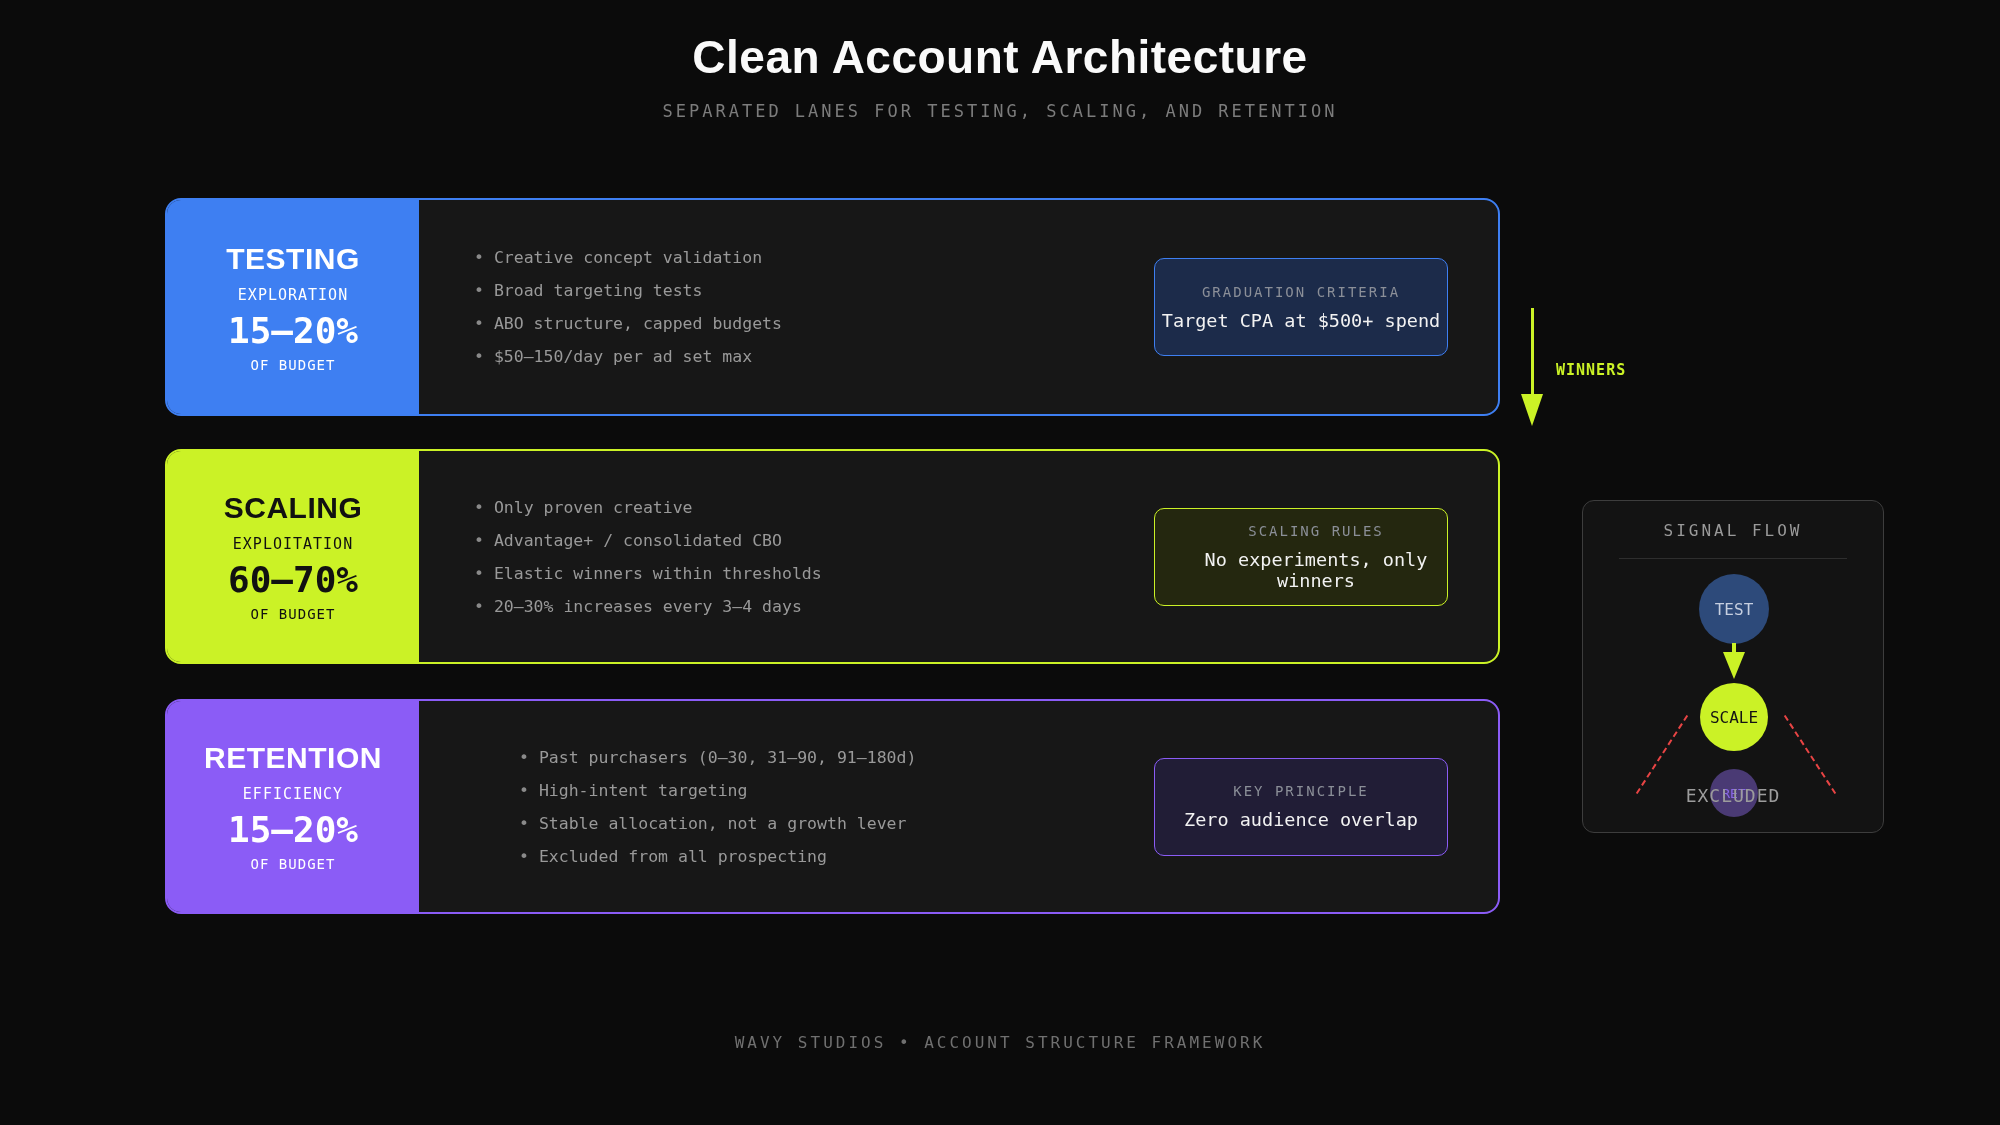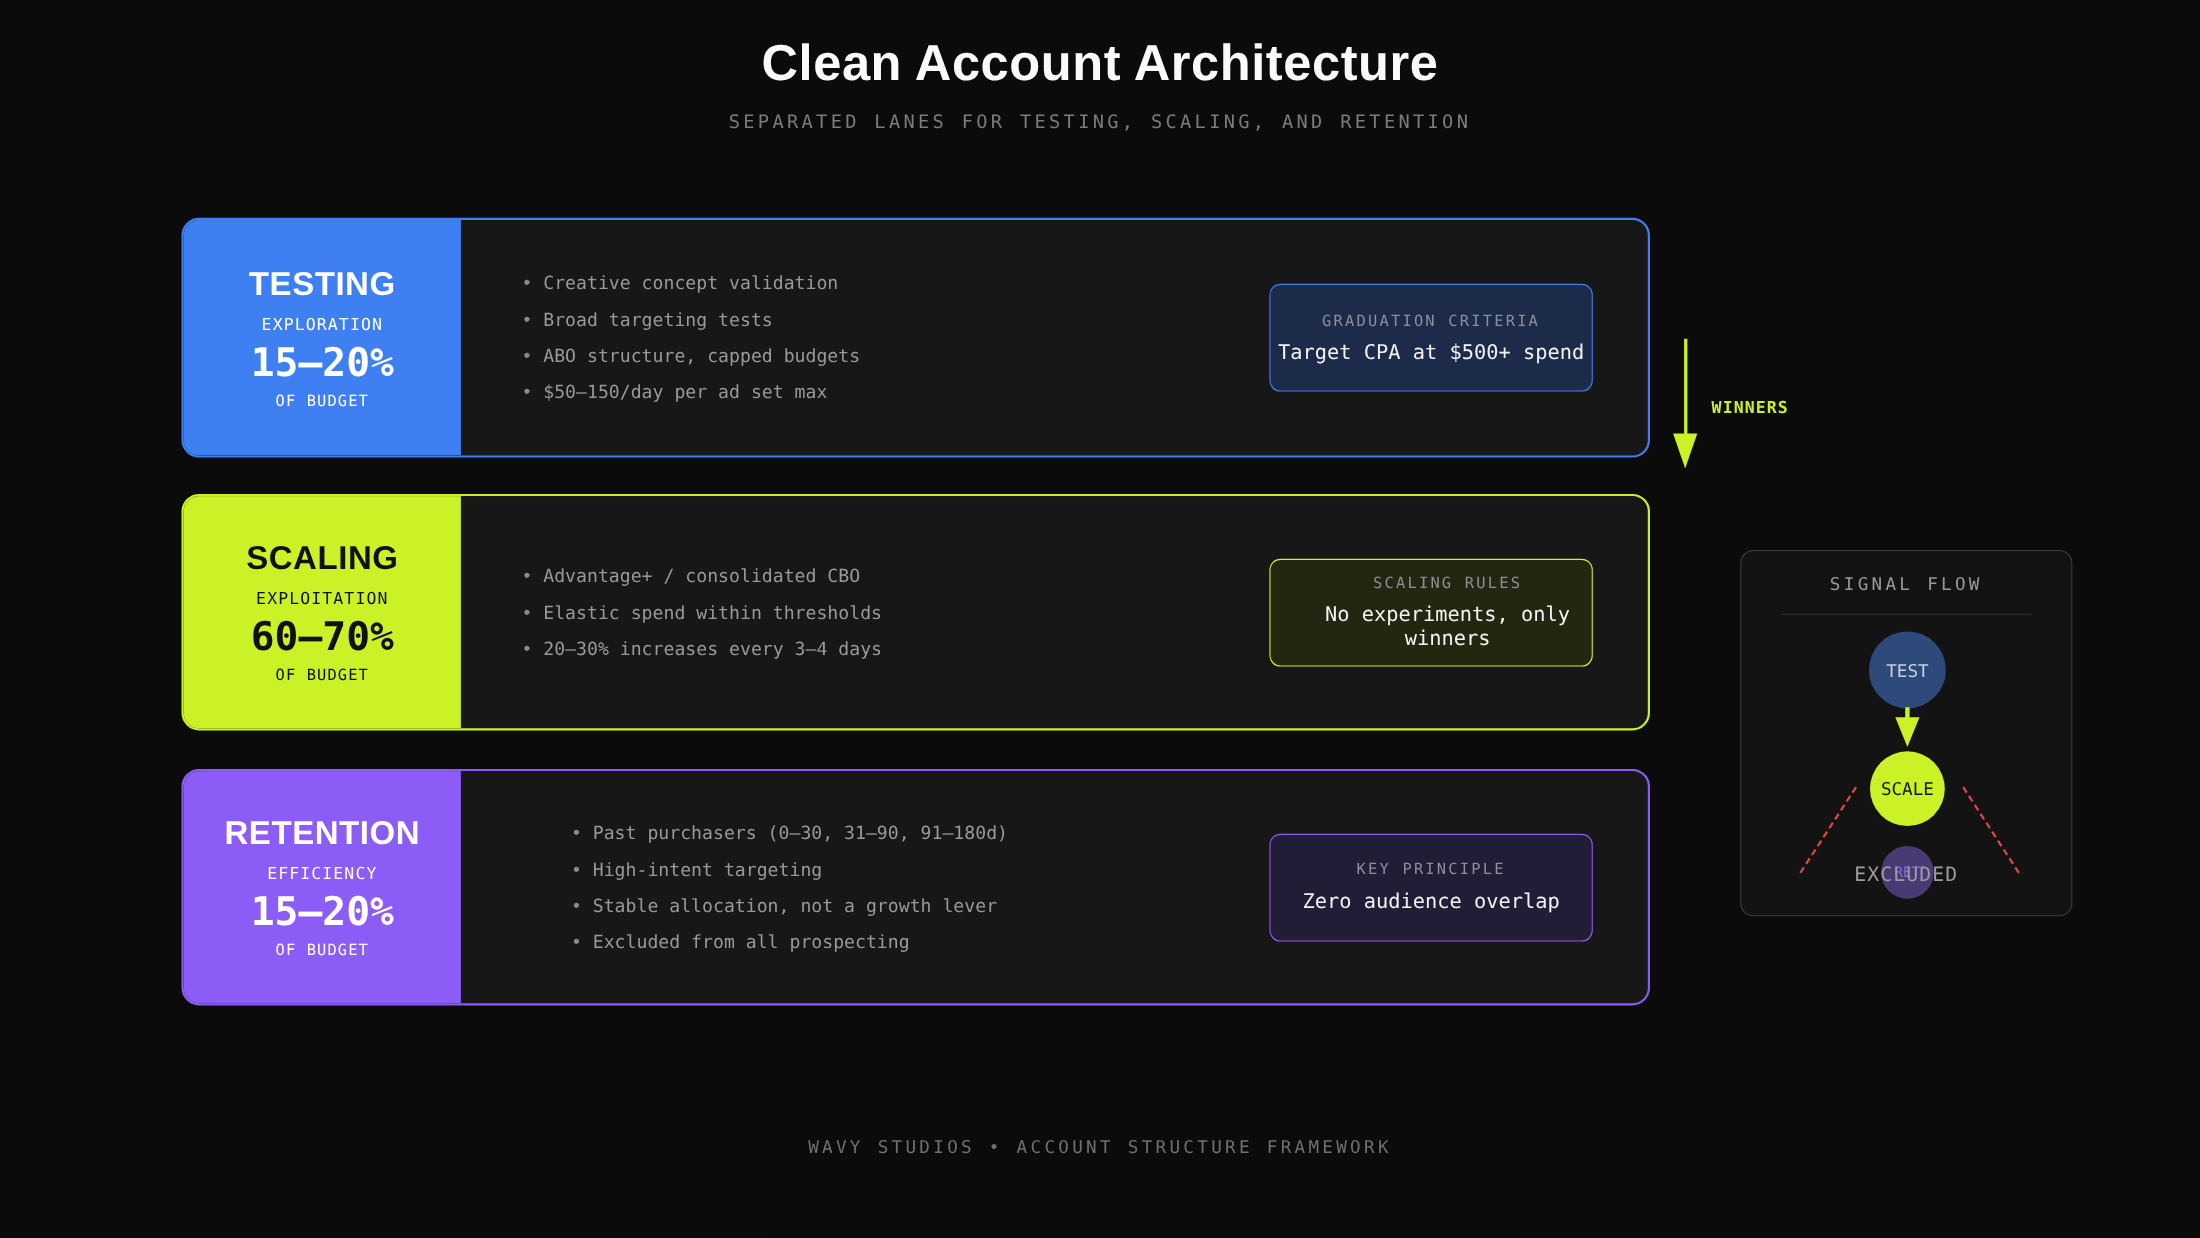--- a/index.html
+++ b/index.html
@@ -164,22 +164,23 @@
 
   <div class="lane lane-scaling">
     <div class="lane-left">
       <div class="lane-name">SCALING</div>
       <div class="lane-mode">EXPLOITATION</div>
       <div class="lane-pct">60–70%</div>
       <div class="lane-budget">OF BUDGET</div>
     </div>
     <div class="lane-content">
       <ul class="bullets">
+        <li>Only proven creative</li>
         <li>Advantage+ / consolidated CBO</li>
-        <li>Elastic spend within thresholds</li>
+        <li>Elastic winners within thresholds</li>
         <li>20–30% increases every 3–4 days</li>
       </ul>
       <div class="info-box">
         <div class="info-box-title">SCALING RULES</div>
         <div class="info-box-body">No experiments, only winners</div>
       </div>
     </div>
   </div>
 
   <div class="lane lane-retention">

